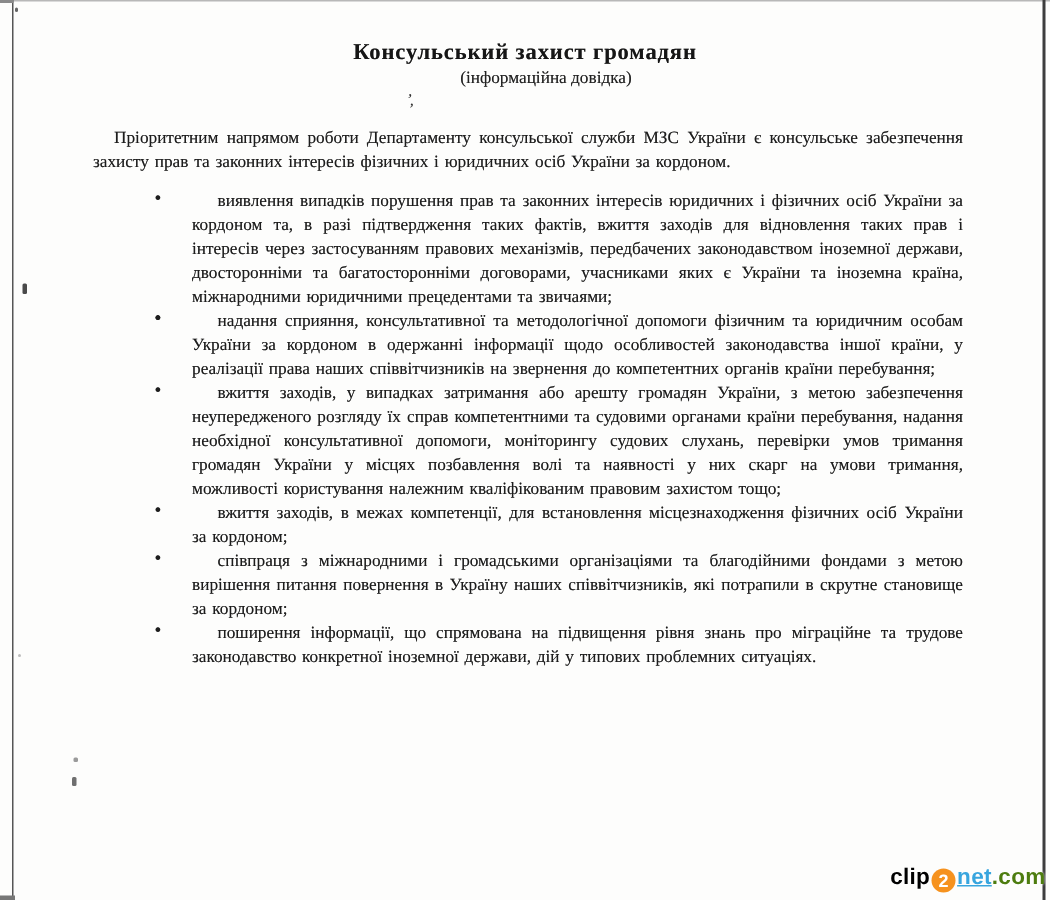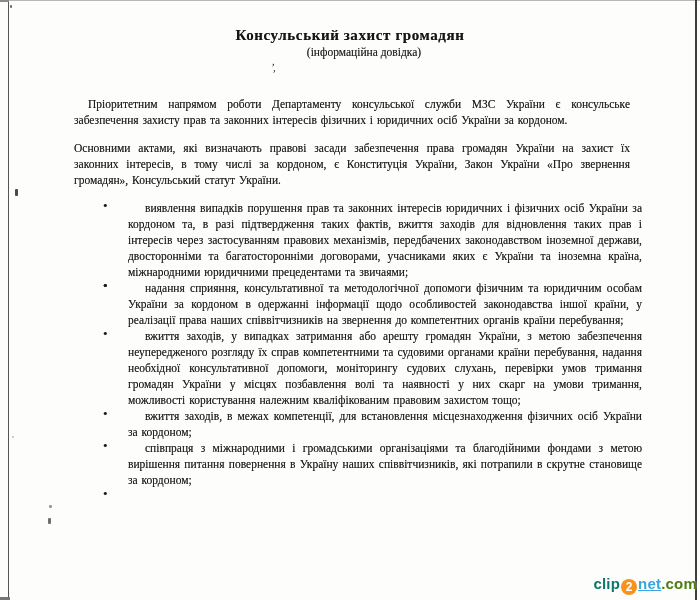--- a/index.html
+++ b/index.html
@@ -52,21 +52,21 @@
     letter-spacing: -1px;
   }
   .doc-body {
     position: absolute; left: 62px; top: 84px; right: 58px;
     font-size: 11.5px;
     line-height: 16px;
     text-align: justify;
     text-shadow: 0 0 0.35px rgba(0,0,0,.5);
     word-spacing: 1px;
   }
-  .doc-body p.para { margin: 12px; }
+  .doc-body p.para { margin: 0; }
   .doc-body p.para.indent { text-indent: 14px; }
   #paragraphs p:nth-child(3) { margin-top: 7px; }
 
   ul.bullets { list-style: none; margin: 10px 0 0 0; padding: 0; }
   ul.bullets li {
     position: relative;
     padding-left: 66px;
     text-indent: 17px;
     text-align: justify;
   }
@@ -114,30 +114,29 @@
   <div class="speck speck-4"></div>
   <div class="speck speck-5"></div>
 
   <h1 class="doc-title">Консульський захист громадян</h1>
   <div class="doc-subtitle">(інформаційна довідка)</div>
   <div class="pen-mark">’,</div>
 
   <div class="doc-body">
     <div id="paragraphs">
         <p class="para indent">Пріоритетним напрямом роботи Департаменту консульської служби МЗС України є консульське забезпечення захисту прав та законних інтересів фізичних і юридичних осіб України за кордоном.</p>
-        <p class="para">Основними актами, які визначають правові засади забезпечення права громадян України на захист їх законних інтересів, в тому числі за кордоном, є Конституція України, Закон України «Про звернення громадян», Консульський статут України.</p>
       </div>
     <ul class="bullets" id="bullets">
         <li><span class="marker">•</span><span>виявлення випадків порушення прав та законних інтересів юридичних і фізичних осіб України за кордоном та, в разі підтвердження таких фактів, вжиття заходів для відновлення таких прав і інтересів через застосуванням правових механізмів, передбачених законодавством іноземної держави, двосторонніми та багатосторонніми договорами, учасниками яких є України та іноземна країна, міжнародними юридичними прецедентами та звичаями;</span></li>
         <li><span class="marker">•</span></li>
         <li><span class="marker">•</span><span>надання сприяння, консультативної та методологічної допомоги фізичним та юридичним особам України за кордоном в одержанні інформації щодо особливостей законодавства іншої країни, у реалізації права наших співвітчизників на звернення до компетентних органів країни перебування;</span></li>
         <li><span class="marker">•</span><span>вжиття заходів, у випадках затримання або арешту громадян України, з метою забезпечення неупередженого розгляду їх справ компетентними та судовими органами країни перебування, надання необхідної консультативної допомоги, моніторингу судових слухань, перевірки умов тримання громадян України у місцях позбавлення волі та наявності у них скарг на умови тримання, можливості користування належним кваліфікованим правовим захистом тощо;</span></li>
         <li><span class="marker">•</span><span>вжиття заходів, в межах компетенції, для встановлення місцезнаходження фізичних осіб України за кордоном;</span></li>
         <li><span class="marker">•</span><span>співпраця з міжнародними і громадськими організаціями та благодійними фондами з метою вирішення питання повернення в Україну наших співвітчизників, які потрапили в скрутне становище за кордоном;</span></li>
-        <li><span class="marker">•</span></li>
+        <li><span class="marker">•</span><span>поширення інформації, що спрямована на підвищення рівня знань про міграційне та трудове законодавство конкретної іноземної держави, дій у типових проблемних ситуаціях.</span></li>
       </ul>
   </div>
 
   <div class="watermark">
-    <span class="wm-blue" style="color: #0f766e; margin-left: 23px;">clip</span><span class="wm-circle" style="background: rgb(246, 146, 30);">2</span><span class="wm-blue" style="color: rgb(56, 165, 222); text-decoration: underline;">net</span><span class="wm-com" style="color: #4d7c0f;">.com</span>
+    <span class="wm-blue" style="color: #000000; margin-left: 23px;">clip</span><span class="wm-circle" style="background: rgb(246, 146, 30);">2</span><span class="wm-blue" style="color: rgb(56, 165, 222); text-decoration: underline;">net</span><span class="wm-com" style="color: #4d7c0f;">.com</span>
   </div>
 
 </div>
 
 </body></html>

